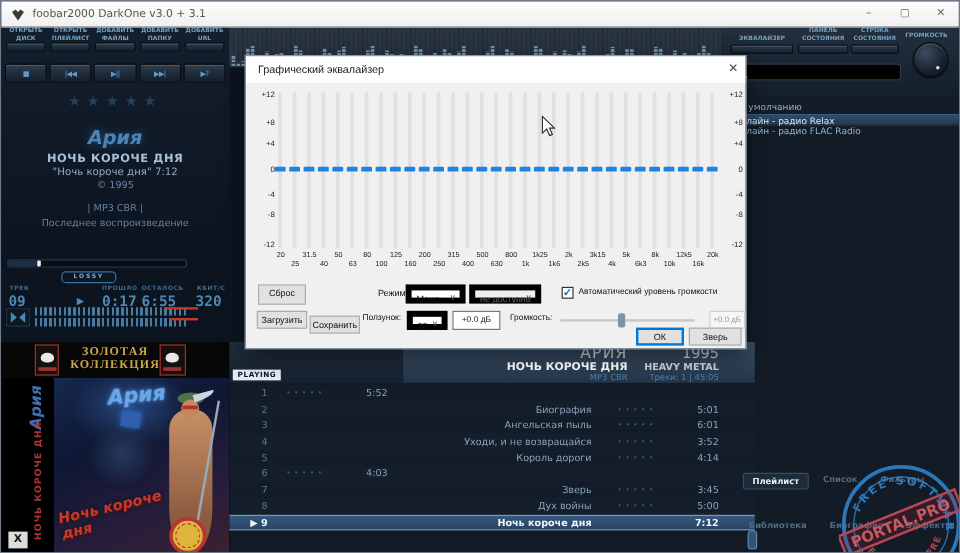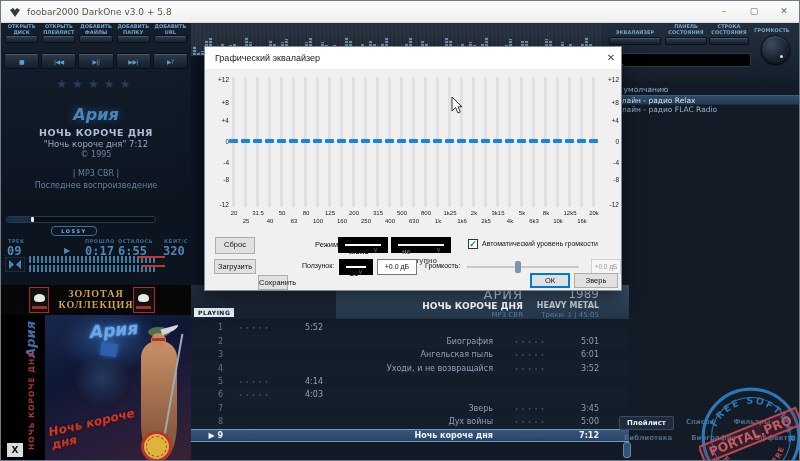--- a/index.html
+++ b/index.html
@@ -125,38 +125,38 @@
          box-shadow:0 5px 18px rgba(0,0,0,.55);z-index:40;font-family:"Liberation Sans",sans-serif;}
   #eqtitle{left:0;top:0;width:100%;height:22px;background:#fff;}
   #eqtitletext{left:10px;top:6px;font-size:9px;color:#1a1a1a;}
   #eqclose{left:398px;top:4px;width:16px;height:14px;text-align:center;font-size:10px;color:#444;line-height:14px;}
   .scl{width:22px;height:7px;font-size:6.5px;line-height:7px;color:#222;}
   #eqtracks{left:27px;top:30px;width:363px;height:130px;}
   .eqtrack{position:absolute;top:0;width:3px;height:130px;background:#e0e0e0;border-radius:1px;}
   .eqhandle{position:absolute;top:62px;width:9px;height:4px;border-radius:1px;}
   .freq{width:22px;height:7px;text-align:center;font-size:6px;color:#222;}
   .wbtn{background:#e1e1e1;border:1px solid #adadad;text-align:center;font-size:7.5px;color:#111;}
-  .combo{background:#fff;border:7px solid #000000;font-size:7.5px;color:#111;font-weight:bold;}
+  .combo{background:#fff;border:5px solid #000000;font-size:7.5px;color:#111;}
   .combo .arr{position:absolute;right:3px;top:2px;font-size:7px;color:#444;}
   .combo .val{position:absolute;left:4px;top:3px;}
   .dlab{font-size:7.5px;color:#111;}
   #okbtn{border:2px solid #0078d7;}
   
   #stamp{z-index:45;opacity:.92;}
 </style>
 </head>
 <body>
 
 <div id="app">
 
   <div class="p" id="titlebar">
     <svg class="p" style="left:8px;top:5px" width="12" height="12" viewBox="0 0 12 12">
         <path d="M1,4 L4,2 L6,4 L8,2 L11,4 L6,11 Z" fill="#3a3a3a"></path>
       </svg>
-    <span class="p" id="titletext">foobar2000 DarkOne v3.0 + 5.8</span>
+    <span class="p" id="titletext">foobar2000 DarkOne v3.0 + 3.1</span>
     <span class="p winbtn" style="right:62px">–</span>
     <span class="p winbtn" style="right:32px">▢</span>
     <span class="p winbtn" style="right:2px">✕</span>
   </div>
 
   <div class="p" id="midbg"></div>
   <div class="p" id="specstrip">
     <div id="specbars">
         <div class="sbar" style="height: 9px;"></div>
         <div class="sbar" style="height: 3px;"></div>
@@ -274,21 +274,21 @@
       <div class="radiorow"><span>По умолчанию</span></div>
       <div class="radiorow sel"><span>Онлайн - радио Relax</span></div>
       <div class="radiorow"><span>Онлайн - радио FLAC Radio</span></div>
     </div>
 
   <div class="p" id="playlist">
     <div id="plheader">
       <div class="p hR" style="right:106px;top:2px;font-size:13px;letter-spacing:1px;color:#c8d4df">АРИЯ</div>
       <div class="p hR" style="right:106px;top:16px;font-size:9px;font-weight:bold;color:#fff">НОЧЬ КОРОЧЕ ДНЯ</div>
       <div class="p hR" style="right:106px;top:26px;font-size:7px;color:#4a7fb5">MP3 CBR</div>
-      <div class="p hR" style="right:30px;top:2px;font-size:12px;color:#c8d4df">1989</div>
+      <div class="p hR" style="right:30px;top:2px;font-size:12px;color:#c8d4df">1995</div>
       <div class="p hR" style="right:30px;top:16px;font-size:8px;font-weight:bold;color:#c8d4df">HEAVY METAL</div>
       <div class="p hR" style="right:30px;top:26px;font-size:7px;color:#4a7fb5">Треки: 1 | 45:05</div>
       <div class="p" id="plbadge">PLAYING</div>
     </div>
     <div id="plrows">
         <div class="plrow" style="height: 13.44px;">
           <div class="plnum">1</div>
           <div class="pldots">•••••</div>
           <div class="pldur">5:52</div>
         </div>
@@ -305,20 +305,21 @@
           <div class="pldur">6:01</div>
         </div>
         <div class="plrow alt" style="height: 13.44px;">
           <div class="plnum">4</div>
           <div class="pltitle">Уходи, и не возвращайся</div>
           <div class="pldots">•••••</div>
           <div class="pldur">3:52</div>
         </div>
         <div class="plrow" style="height: 13.44px;">
           <div class="plnum">5</div>
+          <div class="pltitle">Король дороги</div>
           <div class="pldots">•••••</div>
           <div class="pldur">4:14</div>
         </div>
         <div class="plrow alt" style="height: 13.44px;">
           <div class="plnum">6</div>
           <div class="pldots">•••••</div>
           <div class="pldur">4:03</div>
         </div>
         <div class="plrow" style="height: 13.44px;">
           <div class="plnum">7</div>
@@ -335,21 +336,21 @@
         <div class="plrow act" style="height: 13.44px;">
           <div class="plnum">▶ 9</div>
           <div class="pltitle">Ночь короче дня</div>
           <div class="pldots">•••••</div>
           <div class="pldur">7:12</div>
         </div>
       </div>
   </div>
   <div class="p" id="scrollnub"></div>
 
-  <div class="p tabrow" id="tabs1" style="left:618px;top:415px">
+  <div class="p tabrow" id="tabs1" style="left:618px;top:393px">
       <div class="tab on">Плейлист</div>
       <div class="tab">Список</div>
       <div class="tab">Фильтры</div>
     </div>
   <div class="p tabrow" id="tabs2" style="left:616px;top:431px">
       <div class="tab">Библиотека</div>
       <div class="tab">Биография</div>
       <div class="tab">Эффекты</div>
     </div>
 
@@ -538,21 +539,21 @@
       <span class="val">Моно</span>
         <span class="arr">∨</span>
     </div>
     <div class="p combo" style="left:186px;top:190px;width:60px;height:16px;background:#eee;color:#666">
       <span class="val">не доступно</span>
         <span class="arr">∨</span>
     </div>
     <div class="p" style="left:263px;top:192px;width:10px;height:10px;background:#fff;border:1px solid #333;text-align:center;font-size:9px;line-height:9px;color:#0b6dbd;font-weight:bold">✓</div>
     <div class="p dlab" style="left:277px;top:193px;font-size:7px">Автоматический уровень громкости</div>
     <div class="p wbtn" style="left:9px;top:212px;width:42px;height:15px;line-height:13px">Загрузить</div>
-    <div class="p wbtn" style="left:53px;top:228px;width:30px;height:15px;line-height:13px">Сохранить</div>
+    <div class="p wbtn" style="left:53px;top:216px;width:42px;height:15px;line-height:13px">Сохранить</div>
     <div class="p dlab" style="left:97px;top:215px;font-size:7px">Ползунок:</div>
     <div class="p combo" style="left:134px;top:212px;width:34px;height:16px">
       <span class="val">20</span>
         <span class="arr">∨</span>
     </div>
     <div class="p" style="left:172px;top:212px;width:40px;height:16px;background:#fff;border:1px solid #7a7a7a;text-align:center;font-size:7px;line-height:14px;color:#111">+0.0 дБ</div>
     <div class="p dlab" style="left:220px;top:215px;font-size:7px">Громкость:</div>
     <div class="p" style="left:262px;top:213px;width:112px;height:14px">
       <div style="position:absolute;left:0;top:6px;width:112px;height:2px;background:#c8c8c8"></div>
       <div style="position:absolute;left:48px;top:1px;width:6px;height:12px;background:#7e93a8;border-radius:2px"></div>

